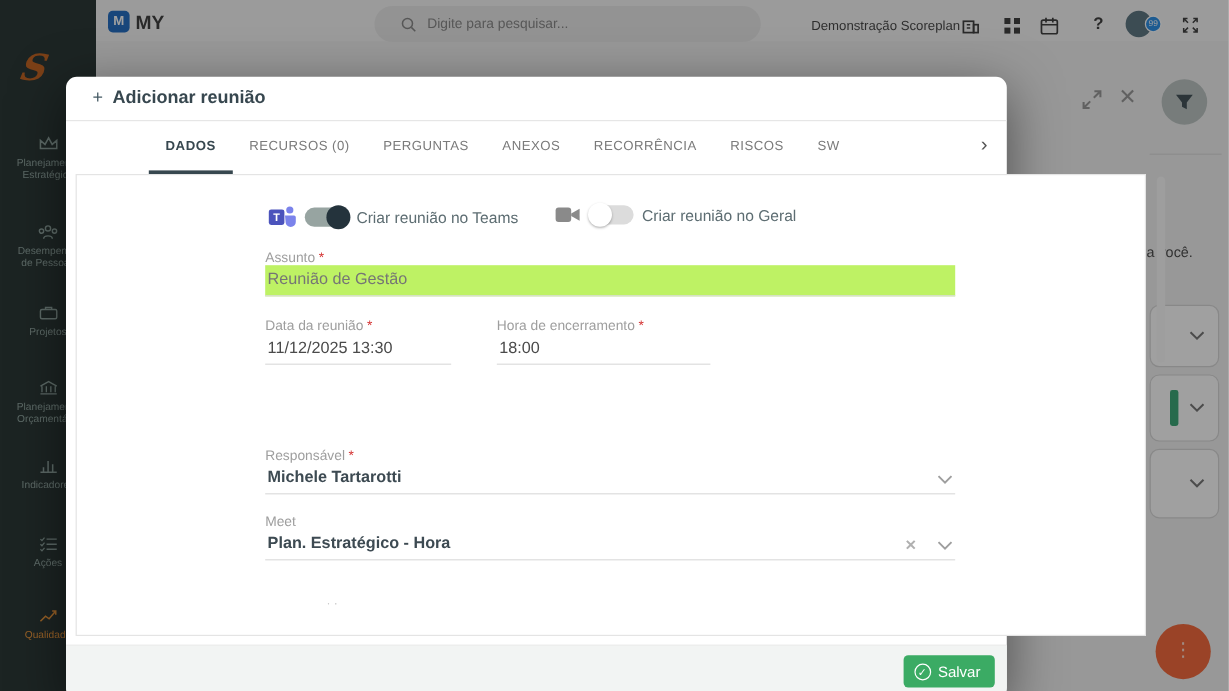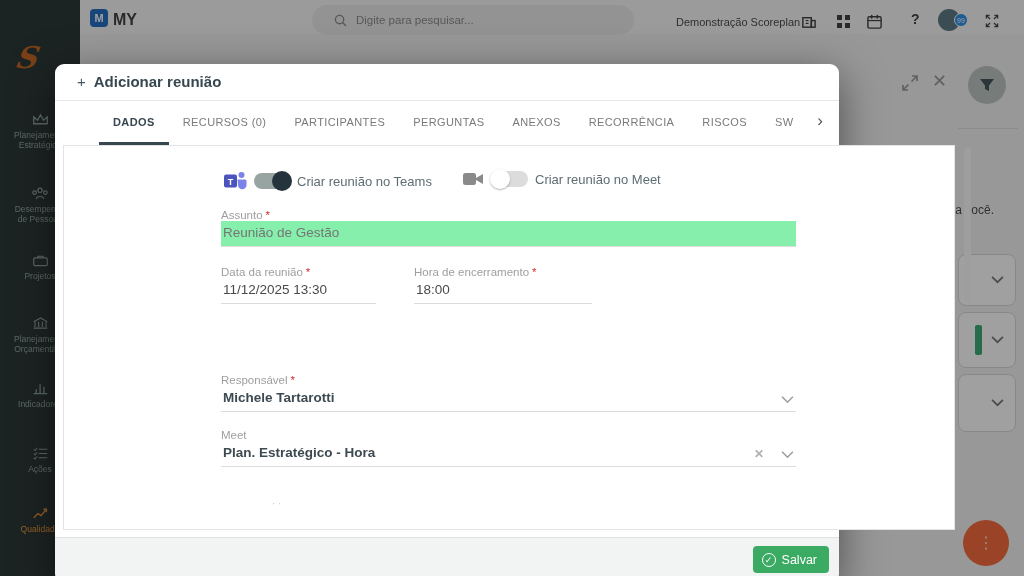--- a/index.html
+++ b/index.html
@@ -45,21 +45,21 @@
 
   
   #modal { position:absolute; left:55px; top:32px; width:784px; height:518px; background:#fff;
     border-radius:9px; z-index:100; box-shadow:0 12px 44px rgba(0,0,0,0.5);margin-top:32px; }
   #m-header { position:relative; height:37px; border-bottom:1px solid #e6e6e6; }
   #m-title { position:absolute; left:22px; top:9px; font-size:15px; font-weight:bold; color:#37474f; }
   #m-title .plus { font-weight:400; margin-right:8px; color:#455a64; }
   #m-expand { position:absolute; left:845px; top:9px; width:20px; height:20px; }
   #m-close { position:absolute; left:877px; top:6px; font-size:18px; color:#616161; cursor:pointer; }
 
-  #m-tabs { position:relative; height:44px; display:flex; align-items:stretch; padding-left:44px; }
+  #m-tabs { position:relative; height:44px; display:flex; align-items:stretch; padding-left:69px; }
   .tab { display:flex; align-items:center; padding:0 14px; font-size:11px; letter-spacing:.4px;
     color:#7a7a7a; border-bottom:3px solid transparent; white-space:nowrap; }
   .tab.active { color:#37474f; font-weight:bold; border-bottom-color:#37474f; }
   #tabs-more { position:absolute; right:16px; top:10px; font-size:17px; color:#555; }
 
   #m-panel { position:absolute; left:8px; top:81px; width:892px; height:385px;
     border:1px solid #e4e4e4; background:#fff; overflow:hidden; }
   #m-scrollthumb { position:absolute; left:909px; top:83px; width:7px; height:155px;
     background:#9e9e9e; border-radius:4px; }
 
@@ -74,21 +74,21 @@
 
   .field { position:absolute; left:157px; width:575px; }
   .flabel { font-size:11.5px; color:#9e9e9e; }
   .req { color:#d32f2f; margin-left:3px; }
   .fvalue { font-size:13.5px; color:#4a4a4a; padding:4px 0 6px 2px; border-bottom:1px solid #dcdcdc;
     position:relative; }
   .fvalue.filled { color:#3d4a52; font-weight:600; }
   .fvalue.placeholder { color:#9a9a9a; }
   .fvalue .chev { position:absolute; right:2px; top:9px; }
   .fvalue .clear { position:absolute; right:32px; top:6px; font-size:12px; color:#b0b0b0; }
-  .fvalue.boxed { background:#86efac; color:#757575; font-weight:400; }
+  .fvalue.boxed { background:#bef264; color:#757575; font-weight:400; }
   #clipped-next { position:absolute; left:208px; top:352px; font-size:10px; color:#c9c9c9; }
 
   #m-footer { position:absolute; left:0; bottom:0; width:100%; height:45px; background:#f2f4f3;
     border-top:1px solid #e2e2e2; border-radius:0 0 9px 9px; }
   #save-btn { position:absolute; right:10px; top:8px; height:27px; background:#3bab64; border:none;
     border-radius:4px; color:#fff; font-size:12.5px; padding:0 12px 0 9px; display:flex;
     align-items:center; gap:6px; cursor:pointer; font-family:inherit; }
   #save-btn .ck { width:14px; height:14px; border:1.3px solid #fff; border-radius:50%;
     font-size:9px; line-height:12px; text-align:center; }
 </style>
@@ -237,21 +237,20 @@
     <svg id="m-expand" viewBox="0 0 20 20">
       <path d="M12 3 H17 V8 M11.5 8.5 L17 3" fill="none" stroke="#616161" stroke-width="1.7"></path>
       <path d="M8 17 H3 V12 M8.5 11.5 L3 17" fill="none" stroke="#616161" stroke-width="1.7"></path>
     </svg>
     <div id="m-close">✕</div>
   </div>
 
   <div id="m-tabs">
     <div class="tab active">DADOS</div>
     <div class="tab">RECURSOS (0)</div>
-    <div class="tab">PARTICIPANTES</div>
     <div class="tab">PERGUNTAS</div>
     <div class="tab">ANEXOS</div>
     <div class="tab">RECORRÊNCIA</div>
     <div class="tab">RISCOS</div>
     <div class="tab">SW</div>
     <div id="tabs-more">›</div>
   </div>
 
   <div id="m-panel">
 
@@ -269,21 +268,21 @@
     </div>
 
     <div class="trow" style="left:397px;">
       <svg width="24" height="18" viewBox="0 0 24 18">
         <rect x="2" y="3" width="13" height="12" rx="2.5" fill="#8a8a8a"></rect>
         <path d="M15 8 L22 4 V14 L15 10 Z" fill="#8a8a8a"></path>
       </svg>
       <div class="toggle off">
           <div class="knob"></div>
         </div>
-      <span class="tlabel">Criar reunião no Meet</span>
+      <span class="tlabel">Criar reunião no Geral</span>
     </div>
 
     <div class="field" style="top:63px;">
       <div class="flabel">
         <span>Assunto</span><span class="req">*</span>
       </div>
       <div class="fvalue boxed">Reunião de Gestão</div>
     </div>
 
     <div class="field" style="top:120px; width:155px;">

